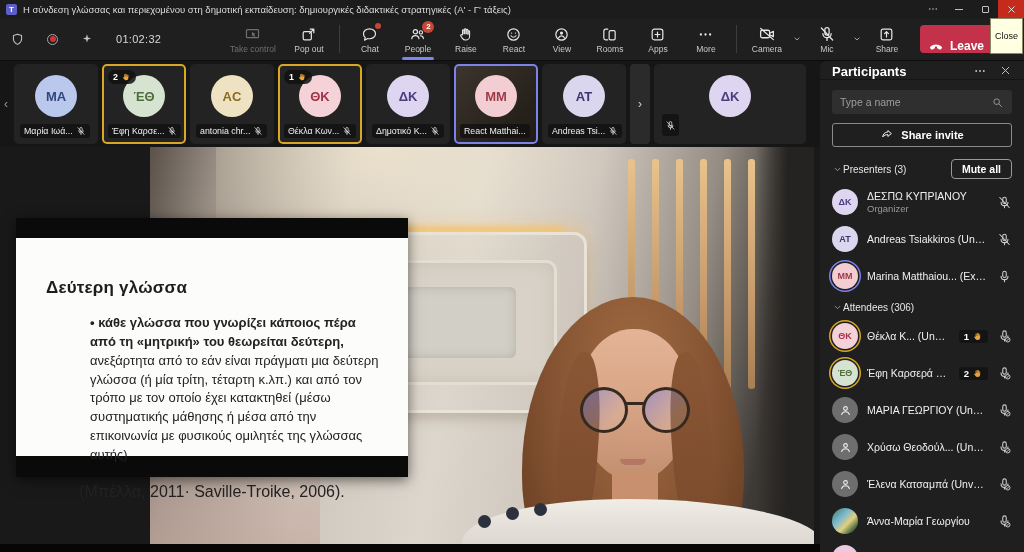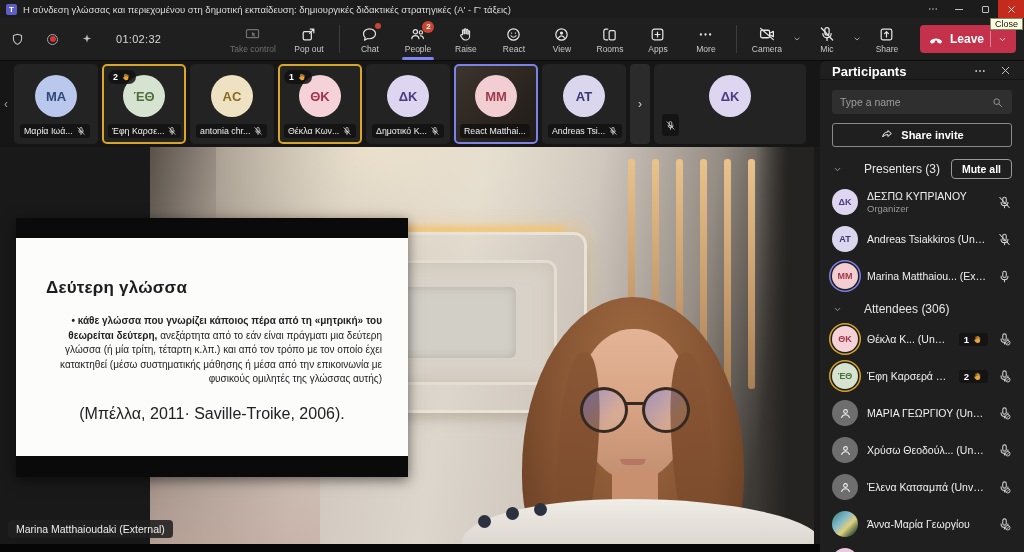--- a/index.html
+++ b/index.html
@@ -11,21 +11,21 @@
   .titlebar { height:18px; background:#1c1c1c; display:flex; align-items:center; position:relative; z-index:50; }
   .tb-logo { width:11px; height:11px; margin:0 6px 0 6px; border-radius:2px; background:#5b5fc7;
     color:#fff; font-size:8px; font-weight:bold; display:flex; align-items:center; justify-content:center; }
   .tb-title { font-size:9.5px; color:#dcdcdc; white-space:nowrap; overflow:hidden; flex:1; }
   .tb-controls { display:flex; align-items:stretch; height:18px; margin-left:auto; }
   .tb-ctl { width:26px; display:flex; align-items:center; justify-content:center; color:#b8b8b8; font-size:10px; }
   .tb-ctl.close { background:#c42b1c; color:#fff; }
   .tb-min-glyph { width:8px; height:1px; background:#c0c0c0; }
   .tb-max-glyph { width:7px; height:7px; border:1px solid #c0c0c0; border-radius:1px; }
   .close-tip { position:absolute; top:18px; right:1px; background:#ffffe1; border:1px solid #8a8a6a;
-    color:#111; font-size:9px; padding:0 4px; z-index:99; }
+    color:#111; font-size:9px; padding:12px 4px; z-index:99; }
 
   
   .toolbar { height:43px; background:#1f1f1f; display:flex; align-items:center; padding:0 8px 0 10px; border-bottom:1px solid #0c0c0c; }
   .meet-info { display:flex; align-items:center; gap:22px; color:#cfcfcf; }
   .rec-dot { width:11px; height:11px; border:1.5px solid #a8a8a8; border-radius:50%; display:flex; align-items:center; justify-content:center; }
   .rec-dot i { width:6px; height:6px; background:#d13438; border-radius:50%; }
   .timer { font-size:11px; color:#d8d8d8; letter-spacing:.3px; }
   .tb-right { margin-left:auto; display:flex; align-items:center; gap:2px; height:100%; }
   .tbtn { width:46px; height:100%; display:flex; flex-direction:column; align-items:center; justify-content:center;
     gap:2px; color:#e6e6e6; position:relative; cursor:default; }
@@ -33,21 +33,21 @@
   .tbtn .tlabel { font-size:8.5px; color:#c9c9c9; white-space:nowrap; }
   .tbtn.disabled, .tbtn.disabled .tlabel { color:#6f6f6f; }
   .tbtn .icwrap { position:relative; height:17px; }
   .badge-num { position:absolute; top:-4px; right:-8px; min-width:12px; height:12px; border-radius:7px;
     background:#c74634; color:#fff; font-size:8px; font-weight:bold; display:flex; align-items:center; justify-content:center; padding:0 3px; }
   .badge-dot { position:absolute; top:-2px; right:-3px; width:6px; height:6px; border-radius:50%; background:#c74634; }
   .active-underline { position:absolute; bottom:0; left:7px; right:7px; height:3px; border-radius:2px; background:#7f85f0; }
   .tsep { width:1px; height:28px; background:#3d3d3d; margin:0 5px; }
   .chev-sub { width:14px; color:#d0d0d0; display:flex; align-items:center; justify-content:center; height:100%; }
   .cluster { display:flex; align-items:center; height:100%; }
-  .leave-btn { height:28px; background:#c4314b; border-radius:4px; display:flex; align-items:center;
+  .leave-btn { height:28px; background:#c4314b; border-radius:4px; display:flex; align-items:flex-end;
     padding:0 8px; gap:6px; color:#fff; margin-left:8px; }
   .leave-btn .lv-label { font-size:12px; font-weight:bold; }
   .leave-sep { width:1px; height:16px; background:rgba(255,255,255,.4); }
 
   
   .content { display:flex; height:491px; }
   .stage-col { width:820px; display:flex; flex-direction:column; background:#161616; }
 
   
   .strip { height:86px; display:flex; align-items:center; gap:4px; padding:3px 14px 3px 2px; }
@@ -113,38 +113,38 @@
 
   .name-tag { position:absolute; left:8px; bottom:6px; background:rgba(32,32,32,.88); color:#ececec;
     font-size:10.5px; padding:3px 8px; border-radius:4px; }
 
   
   .slide { position:absolute; left:16px; top:71px; width:392px; box-shadow:0 3px 12px rgba(0,0,0,.55); }
   .slide-bar { height:20px; background:#0a0a0a; }
   .slide-bar.bottom { height:21px; }
   .slide-body { background:#fcfcfb; height:218px; padding:40px 26px 0 26px; color:#1c1c1c; }
   .slide-title { font-size:17px; font-weight:bold; letter-spacing:.2px; padding-left:4px; }
-  .slide-text { margin-top:16px; font-size:10px; line-height:1.45; text-align:right; color:#222; }
+  .slide-text { margin-top:16px; font-size:13px; line-height:1.45; text-align:left; color:#222;margin-left:48px; }
   .slide-cite { margin-top:18px; font-size:16px; text-align:center; color:#222; }
 
   
   .sidebar { flex:1; background:#1f1f1f; border-radius:6px 0 0 0; display:flex; flex-direction:column; overflow:hidden; }
   .sb-head { height:34px; display:flex; align-items:flex-end; padding:0 12px; border-bottom:1px solid #141414; }
   .sb-title { font-size:13px; font-weight:bold; color:#fff; flex:1; }
   .sb-head-ic { color:#c8c8c8; margin-left:12px; }
   .sb-scroll { padding:10px 12px 0 12px; }
   .sb-search { height:24px; background:#2f2f2f; border-radius:3px; display:flex; align-items:center; padding:0 8px; }
   .sb-search input { flex:1; background:transparent; border:0; outline:none; color:#e0e0e0; font-size:10.5px;
     font-family:"Liberation Sans",sans-serif; }
   .sb-search input::placeholder { color:#9d9d9d; }
   .sb-invite { margin-top:9px; height:24px; border:1px solid #8a8a8a; border-radius:3px; background:transparent;
     width:100%; color:#fff; font-size:11px; font-weight:bold; display:flex; align-items:center; justify-content:center; gap:7px;
     font-family:"Liberation Sans",sans-serif; }
   .sb-section { margin-top:12px; display:flex; align-items:center; }
-  .sb-sec-label { font-size:12px; color:#e6e6e6; margin-left:21px; flex:1; }
+  .sb-sec-label { font-size:10px; color:#e6e6e6; margin-left:0; flex:1; }
   .sb-chev { color:#a8a8a8; }
   .mute-all { border:1px solid #9a9a9a; border-radius:4px; background:transparent; color:#fff;
     font-size:10.5px; font-weight:bold; padding:3px 10px; font-family:"Liberation Sans",sans-serif; }
   .row { display:flex; align-items:center; gap:9px; margin-top:9px; min-height:28px; }
   .row-avatar { width:26px; height:26px; border-radius:50%; display:flex; align-items:center; justify-content:center;
     font-size:9px; font-weight:bold; flex-shrink:0; }
   .row-avatar.ringed { box-shadow:0 0 0 1.5px #1f1f1f, 0 0 0 3px var(--ring); }
   .row-avatar.gray { background:#6e6e6e; color:#fff; }
   .row-avatar.photo { background:linear-gradient(135deg,#3a7d5a 0%,#79b7d0 35%,#e0d080 60%,#3a5a3a 85%); }
   .row-main { flex:1; min-width:0; }
@@ -556,21 +556,20 @@
       <div class="slide">
         <div class="slide-bar"></div>
         <div class="slide-body">
           <div class="slide-title">Δεύτερη γλώσσα</div>
           <div class="slide-text"><b>• κάθε γλώσσα που γνωρίζει κάποιος πέρα από τη «μητρική» του θεωρείται δεύτερη,</b><span> ανεξάρτητα από το εάν είναι πράγματι μια δεύτερη γλώσσα (ή μία τρίτη, τέταρτη κ.λπ.) και από τον τρόπο με τον οποίο έχει κατακτηθεί (μέσω συστηματικής μάθησης ή μέσα από την επικοινωνία με φυσικούς ομιλητές της γλώσσας αυτής)</span></div>
           <div class="slide-cite">(Μπέλλα, 2011· Saville-Troike, 2006).</div>
         </div>
         <div class="slide-bar bottom"></div>
       </div>
 
-      <div class="name-tag">Marina Matthaioudaki (External)</div>
     </div>
     <div class="stage-bottom"></div>
   </div>
 
   <div class="sidebar">
     <div class="sb-head">
       <span class="sb-title">Participants</span>
       <span class="sb-head-ic"><svg class="ic" width="14" height="14">
             <use href="#i-dots"></use>
           </svg></span>

